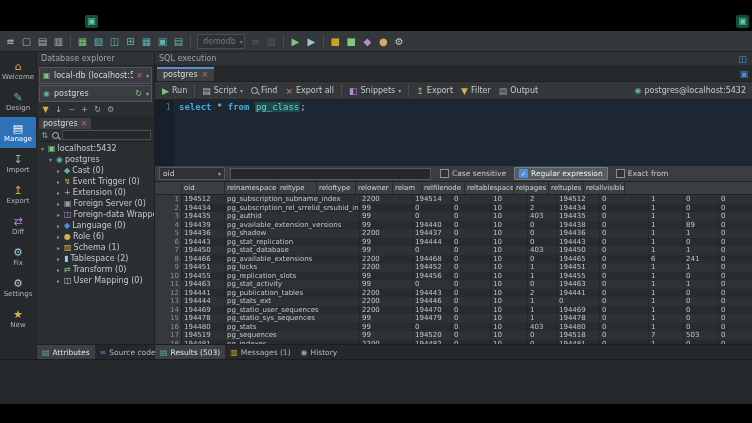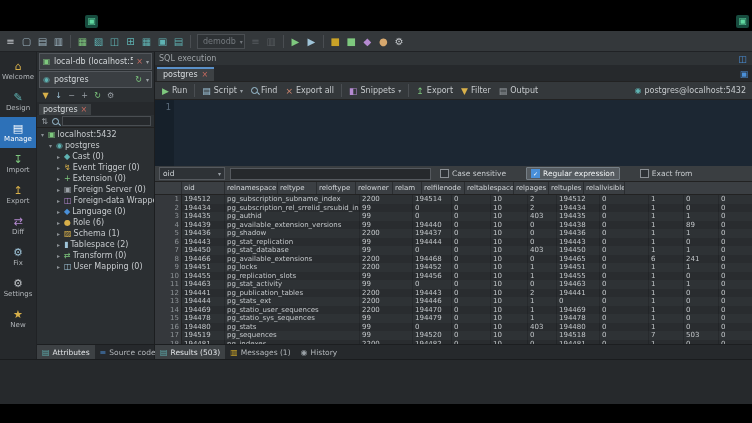--- a/index.html
+++ b/index.html
@@ -190,20 +190,21 @@
             <span class="ico" style="color: rgb(192, 196, 200);">⚙</span>
             <span>Settings</span>
           </div>
           <div class="ib-item">
             <span class="ico" style="color: rgb(216, 176, 74);">★</span>
             <span>New</span>
           </div>
         </div>
 
       <div class="explorer">
+        <div class="panel-header">Database explorer</div>
 
         <div class="sel-row">
           <span class="gicon" style="width:9px;font-size:8px;color:#7ec87e;">▣</span>
           <span class="val">local-db (localhost:5432</span>
           <span class="close-x">×</span>
           <span class="caret">▾</span>
         </div>
 
         <div class="sel-row">
           <span class="gicon" style="width:9px;font-size:8px;color:#5fb3b3;">◉</span>
@@ -367,29 +368,30 @@
               <span>Output</span>
             </div>
             <div class="conn-badge">
               <span class="ico" style="color: rgb(95, 179, 179);">◉</span>
               <span>postgres@localhost:5432</span>
             </div>
           </div>
 
         <div class="editor">
           <div class="gutter">1</div>
+          <div class="code" id="code-line"><span class="tok-keyword">select</span><span class="tok-plain"> * </span><span class="tok-keyword">from</span><span class="tok-plain"> </span><span class="tok-table">pg_class</span><span class="tok-plain">;</span></div>
         </div>
 
         <div class="filter-bar">
           <div class="col-select">
             <span class="val">oid</span>
             <span class="caret">▾</span>
           </div>
           <input class="filter-input" value="" style="">
-          <span id="filter-options" style="display:flex;gap:16px;align-items:center;">
+          <span id="filter-options" style="display:flex;gap:4px;align-items:center;">
               <span class="chk-group">
                 <span class="chk"></span>
                 <span>Case sensitive</span>
               </span>
               <span class="chk-group hl">
                 <span class="chk checked">✓</span>
                 <span>Regular expression</span>
               </span>
               <span class="chk-group">
                 <span class="chk"></span>

